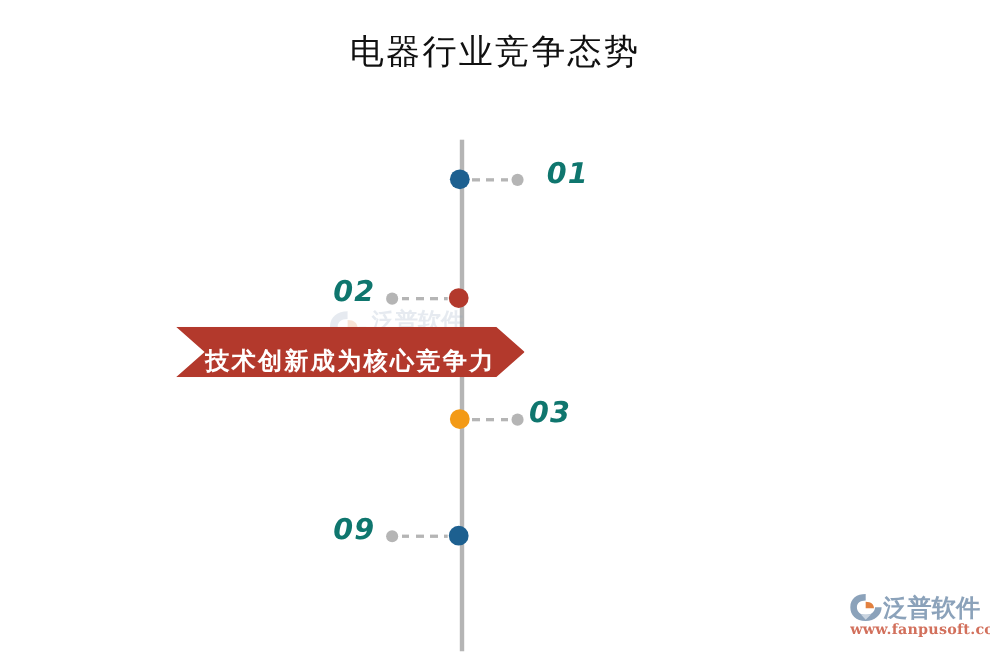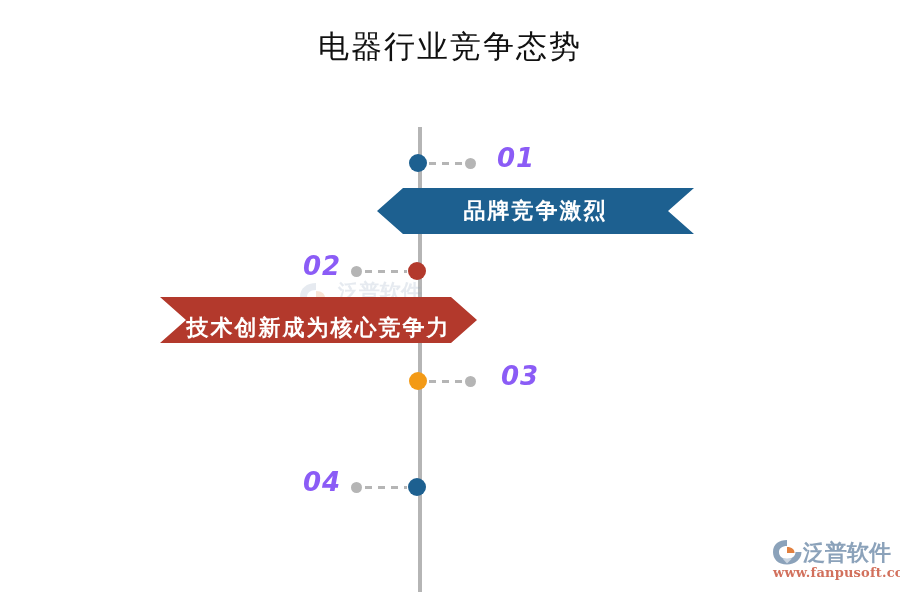--- a/index.html
+++ b/index.html
@@ -118,21 +118,21 @@
       rgba(0,0,0,0) 7px, rgba(0,0,0,0) 13px
     );
   }
   .step-num {
     position: absolute;
     top: -11px;
     font-family: "DejaVu Sans", sans-serif;
     font-size: 26px;
     font-weight: 600;
     font-style: italic;
-    color: #8b5cf6;
+    color: #0f766e;
     letter-spacing: 1px;
     white-space: nowrap;
   }
 
   
   .ribbon {
     position: absolute;
     height: 46px;
     z-index: 2;
     display: flex;
@@ -222,43 +222,40 @@
     <div class="wm-sub">FANPU SOFTWARE</div>
   </div>
 
   <div class="connector" style="left:409px; top:154px; width:140px;">
     <div class="dot-big" style="left:0px; background:#1d6090;"></div>
     <div class="dash-line" style="left:20px; width:36px;"></div>
     <div class="dash-line" style="left:20px; width:36px; background:none;"></div>
     <div class="dot-small" style="left:56px;"></div>
     <div class="step-num" style="left:88px;">01</div>
   </div>
-  <div class="ribbon point-left" style="left:377px; top:188px; width:317px; background:#1d6090;">
-    <span class="ribbon-label">品牌竞争激烈</span>
-  </div>
 
   <div class="connector" style="left:303px; top:262px; width:135px;">
     <div class="step-num" style="left:0px;">02</div>
     <div class="dot-small" style="left:48px;"></div>
     <div class="dash-line" style="left:62px; width:42px;"></div>
     <div class="dot-big" style="left:105px; background:#b3392c;"></div>
   </div>
   <div class="ribbon point-right" style="left:160px; top:297px; width:317px; background:#b3392c;">
     <span class="ribbon-label">技术创新成为核心竞争力</span>
   </div>
 
   <div class="connector" style="left:409px; top:372px; width:140px;">
     <div class="dot-big" style="left:0px; background:#f39a16;"></div>
     <div class="dash-line" style="left:20px; width:36px;"></div>
     <div class="dot-small" style="left:56px;"></div>
-    <div class="step-num" style="left:92px;">03</div>
+    <div class="step-num" style="left:72px;">03</div>
   </div>
 
   <div class="connector" style="left:303px; top:478px; width:135px;">
-    <div class="step-num" style="left:0px;">04</div>
+    <div class="step-num" style="left:0px;">09</div>
     <div class="dot-small" style="left:48px;"></div>
     <div class="dash-line" style="left:62px; width:42px;"></div>
     <div class="dot-big" style="left:105px; background:#1d6090;"></div>
   </div>
 
   <div class="brand">
     <svg class="brand-mark" viewBox="0 0 32 26">
       <path d="M3 13 C3 5 9 1 17 1 L17 7 C12 7 9 9.5 9 13 C9 17 12 20 17 20 C22 20 25.5 17 25.5 13 L31.5 13 C31.5 20 25 25.5 17 25.5 C8 25.5 3 20 3 13 Z" fill="#8ba2ba"></path>
       <path d="M17 8 C22 8 24.5 10.5 24.5 14 L17 14 Z" fill="#e2803f"></path>
       <path d="M12.5 19.5 L22 19.5 L17 24.5 Z" fill="#c9d4e0"></path>

